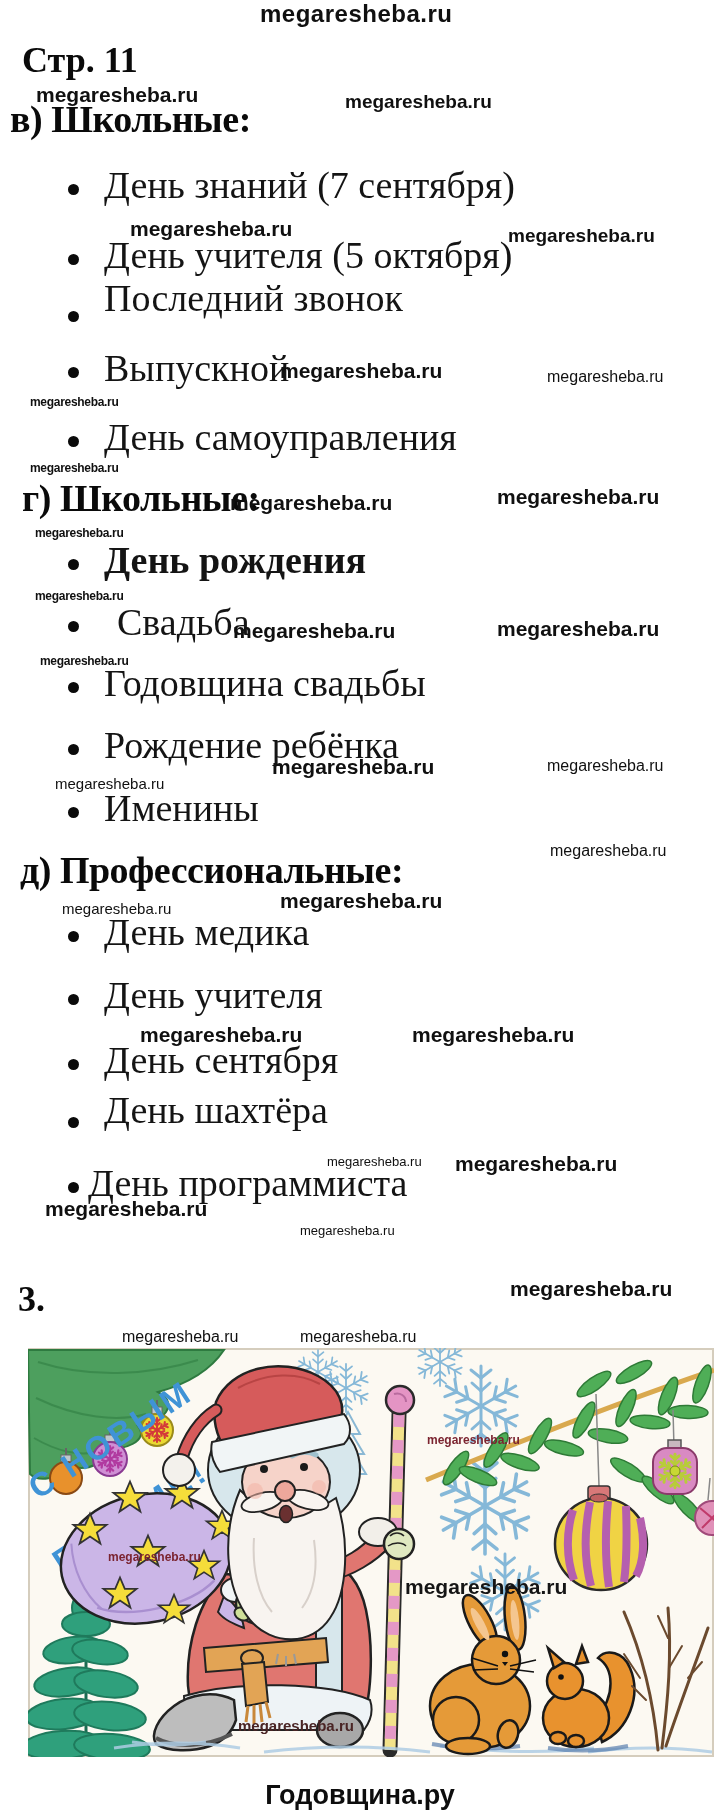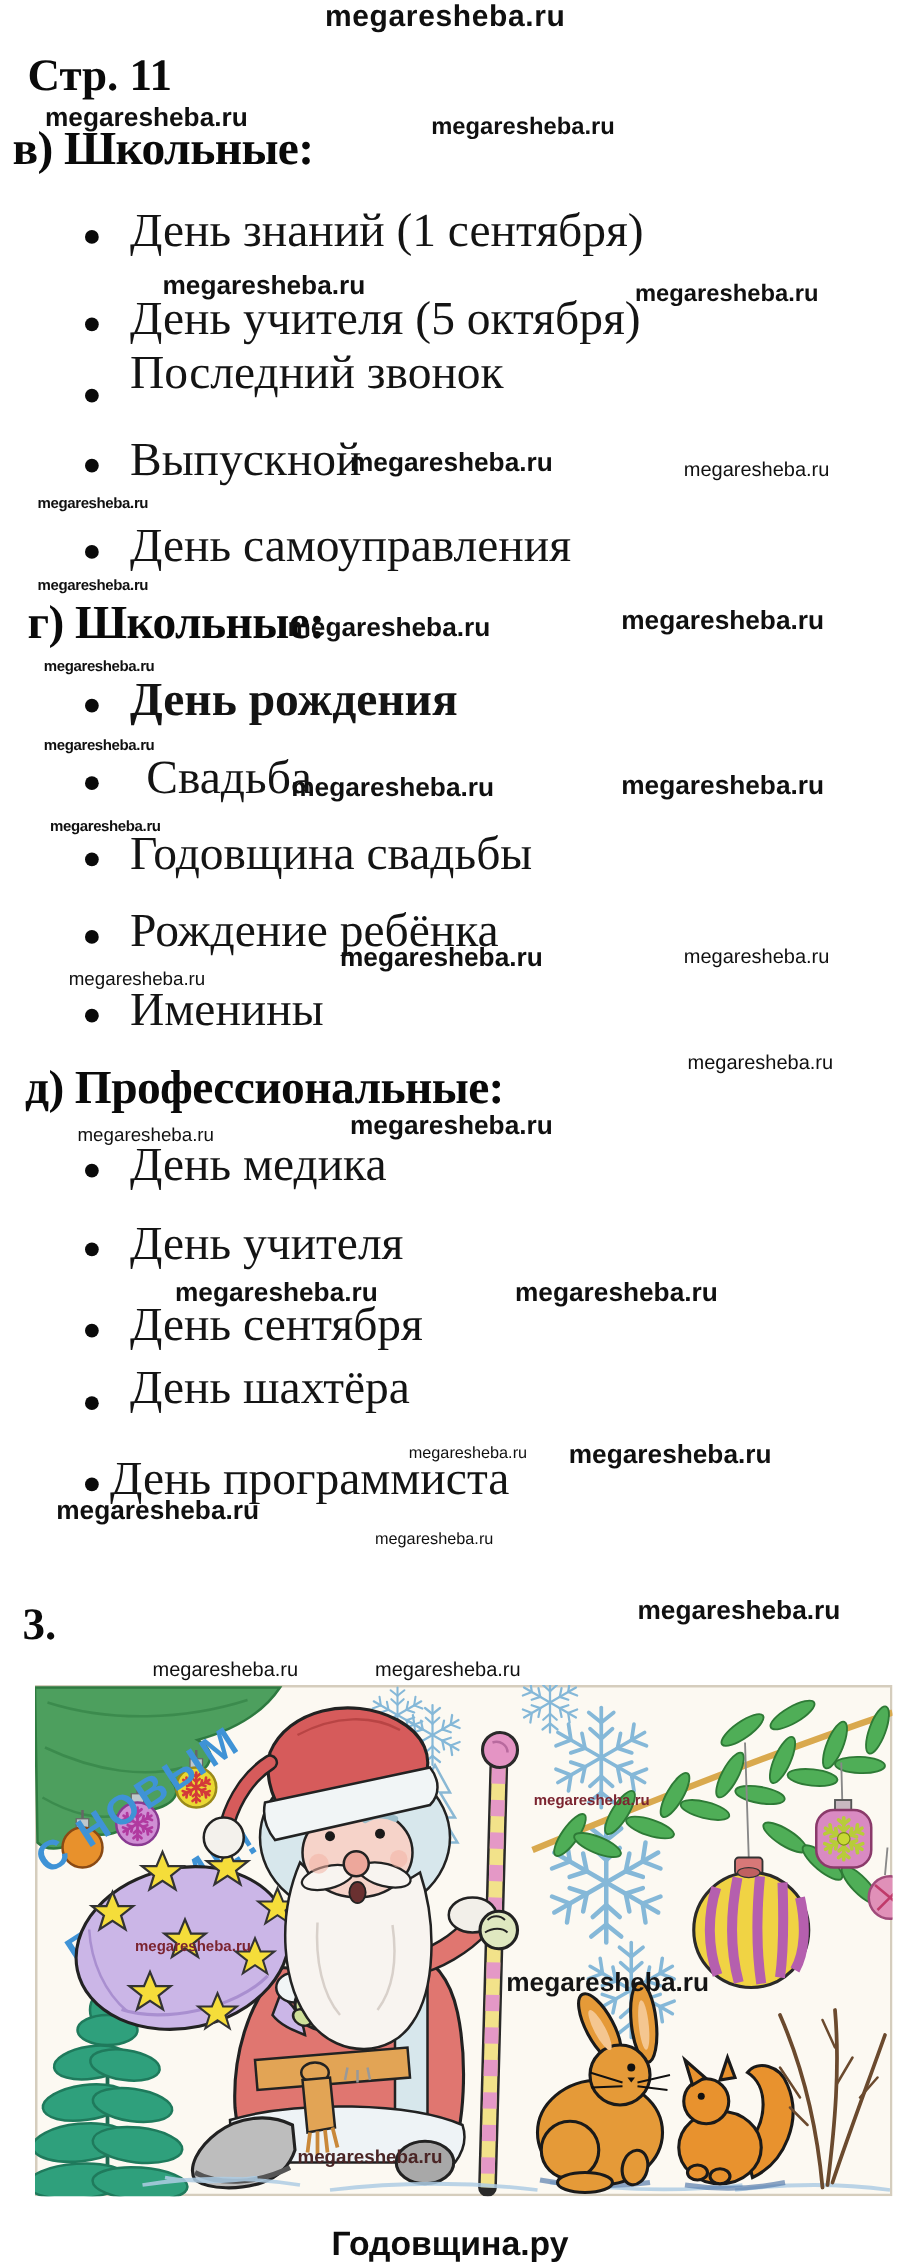--- a/index.html
+++ b/index.html
@@ -34,21 +34,21 @@
 </head>
 <body>
 
 <div class="page">
 
   <div class="page-label">Стр. 11</div>
 
   <div id="sections">
       <div class="sec-header" style="left: 10px; top: 100px;">в) Школьные:</div>
       <div class="dot" style="left: 68px; top: 184px;"></div>
-      <div class="item-label" style="left: 104px; top: 166px;">День знаний (1 сентября)</div>
+      <div class="item-label" style="left: 104px; top: 166px;">День знаний (7 сентября)</div>
       <div class="dot" style="left: 68px; top: 254px;"></div>
       <div class="item-label" style="left: 104px; top: 236px;">День учителя (5 октября)</div>
       <div class="dot" style="left: 68px; top: 311px;"></div>
       <div class="item-label" style="left: 104px; top: 279px;">Последний звонок</div>
       <div class="dot" style="left: 68px; top: 367px;"></div>
       <div class="item-label" style="left: 104px; top: 349px;">Выпускной</div>
       <div class="dot" style="left: 68px; top: 436px;"></div>
       <div class="item-label" style="left: 104px; top: 418px;">День самоуправления</div>
       <div class="sec-header" style="left: 22px; top: 479px;">г) Школьные:</div>
       <div class="dot" style="left: 68px; top: 559px;"></div>

